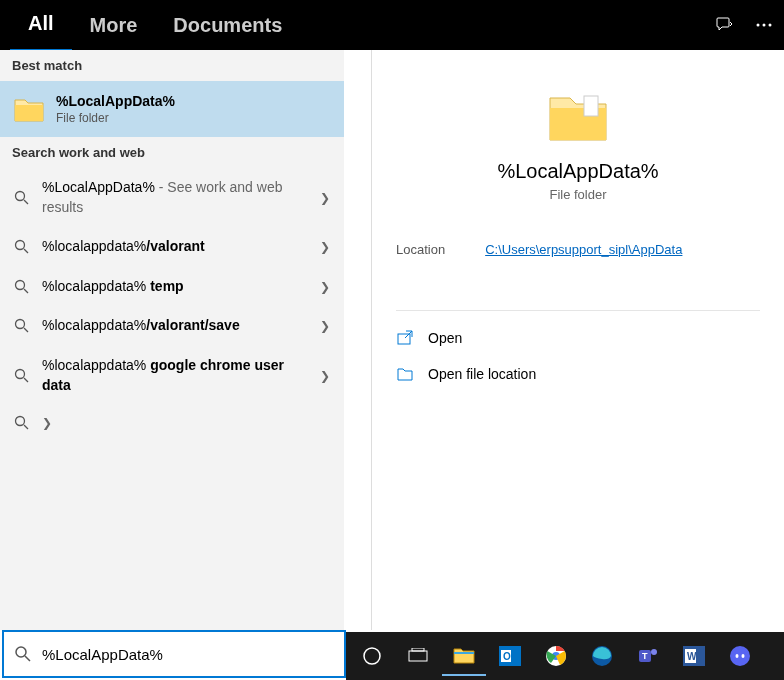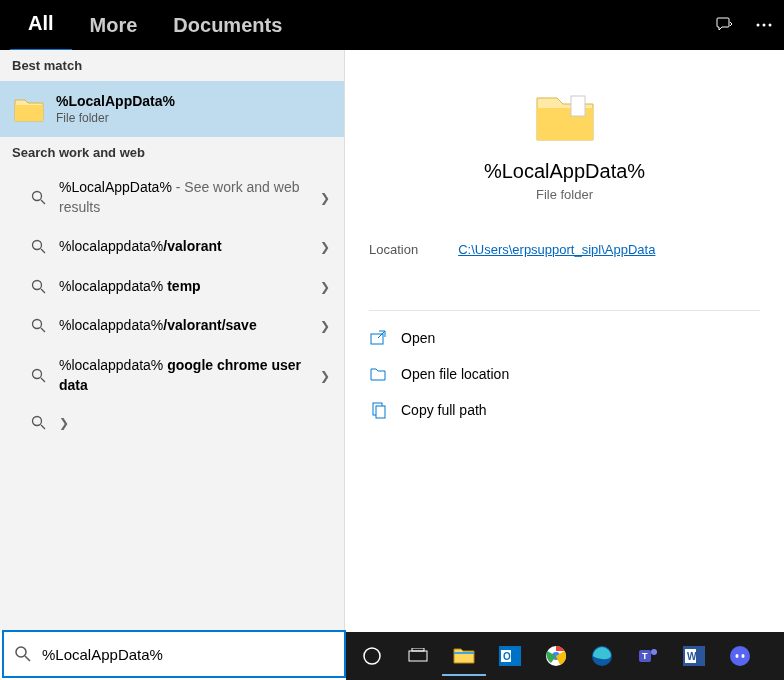--- a/index.html
+++ b/index.html
@@ -3,28 +3,28 @@
 <meta charset="utf-8">
 <style>
 * { margin: 0; padding: 0; box-sizing: border-box; font-family: "Segoe UI", sans-serif; }
 body { width: 784px; height: 680px; background: #fff; overflow: hidden; font-size: 14px; color: #000; }
 .header { background: #000; height: 50px; display: flex; align-items: center; padding: 0 10px; }
 .tabs { display: flex; gap: 0; }
 .tab { color: #ccc; padding: 14px 18px; cursor: pointer; font-size: 20px; display: flex; align-items: center; gap: 6px; font-weight: bold; }
 .tab.active { color: #fff; border-bottom: 3px solid #0078d4; background: #000; }
 .header-right { margin-left: auto; display: flex; gap: 20px; align-items: center; color: #fff; }
 .header-icon { width: 20px; height: 20px; cursor: pointer; display: flex; align-items: center; justify-content: center; }
-.main { display: flex; height: 580px; }
+.main { display: flex; height: 580px; gap: 27px; }
 .left { width: 344px; background: #f3f3f3; display: flex; flex-direction: column; }
 .section-hdr { padding: 8px 12px; font-weight: 600; font-size: 13px; color: #333; }
 .best-match { background: #bfdcee; padding: 12px 14px; display: flex; gap: 12px; align-items: center; }
 .folder-ico { width: 30px; height: 26px; }
 .bm-title { font-weight: 600; font-size: 14px; }
 .bm-sub { font-size: 12px; color: #555; margin-top: 2px; }
-.sugg { padding: 10px 14px; display: flex; align-items: center; gap: 12px; cursor: pointer; margin-left: 17px; }
+.sugg { padding: 10px 14px; display: flex; align-items: center; gap: 12px; cursor: pointer; }
 .sugg-ico { width: 16px; height: 16px; flex-shrink: 0; }
 .sugg-text { flex: 1; font-size: 14px; line-height: 1.4; }
 .sugg-text .light { color: #666; }
 .sugg-text b { font-weight: 600; }
 .chev { color: #666; font-size: 12px; }
 .right { flex: 1; background: #fff; border-left: 1px solid #ddd; padding: 20px 24px; display: flex; flex-direction: column; }
 .preview-ico { width: 60px; height: 52px; margin: 20px auto 18px; }
 .preview-title { text-align: center; font-size: 20px; font-weight: 400; }
 .preview-sub { text-align: center; color: #666; font-size: 13px; margin-top: 4px; margin-bottom: 40px; }
 .loc-row { display: flex; gap: 40px; font-size: 13px; margin-bottom: 53px; }
@@ -148,27 +148,20 @@
             <path d="M10 2 h6 v6 M16 2 l-7 7" stroke="#0078d4" fill="none"></path>
           </svg>
         <span>Open</span>
       </div>
       <div class="action">
         <svg class="action-ico" viewBox="0 0 18 18">
             <path d="M2 4 h5 l2 2 h7 v9 h-14 z" fill="none" stroke="#0078d4"></path>
           </svg>
         <span>Open file location</span>
       </div>
-      <div class="action">
-        <svg class="action-ico" viewBox="0 0 18 18">
-            <rect x="4" y="2" width="9" height="12" fill="none" stroke="#0078d4"></rect>
-            <rect x="7" y="5" width="9" height="12" fill="#fff" stroke="#0078d4"></rect>
-          </svg>
-        <span>Copy full path</span>
-      </div>
     </div>
   </div>
 </div>
 
 <div class="searchbar">
   <svg width="18" height="18" viewBox="0 0 18 18">
       <circle cx="7" cy="7" r="5" fill="none" stroke="#555" stroke-width="1.5"></circle>
       <path d="M11 11 l5 5" stroke="#555" stroke-width="1.5"></path>
     </svg>
   <input value="%LocalAppData%" style="">

